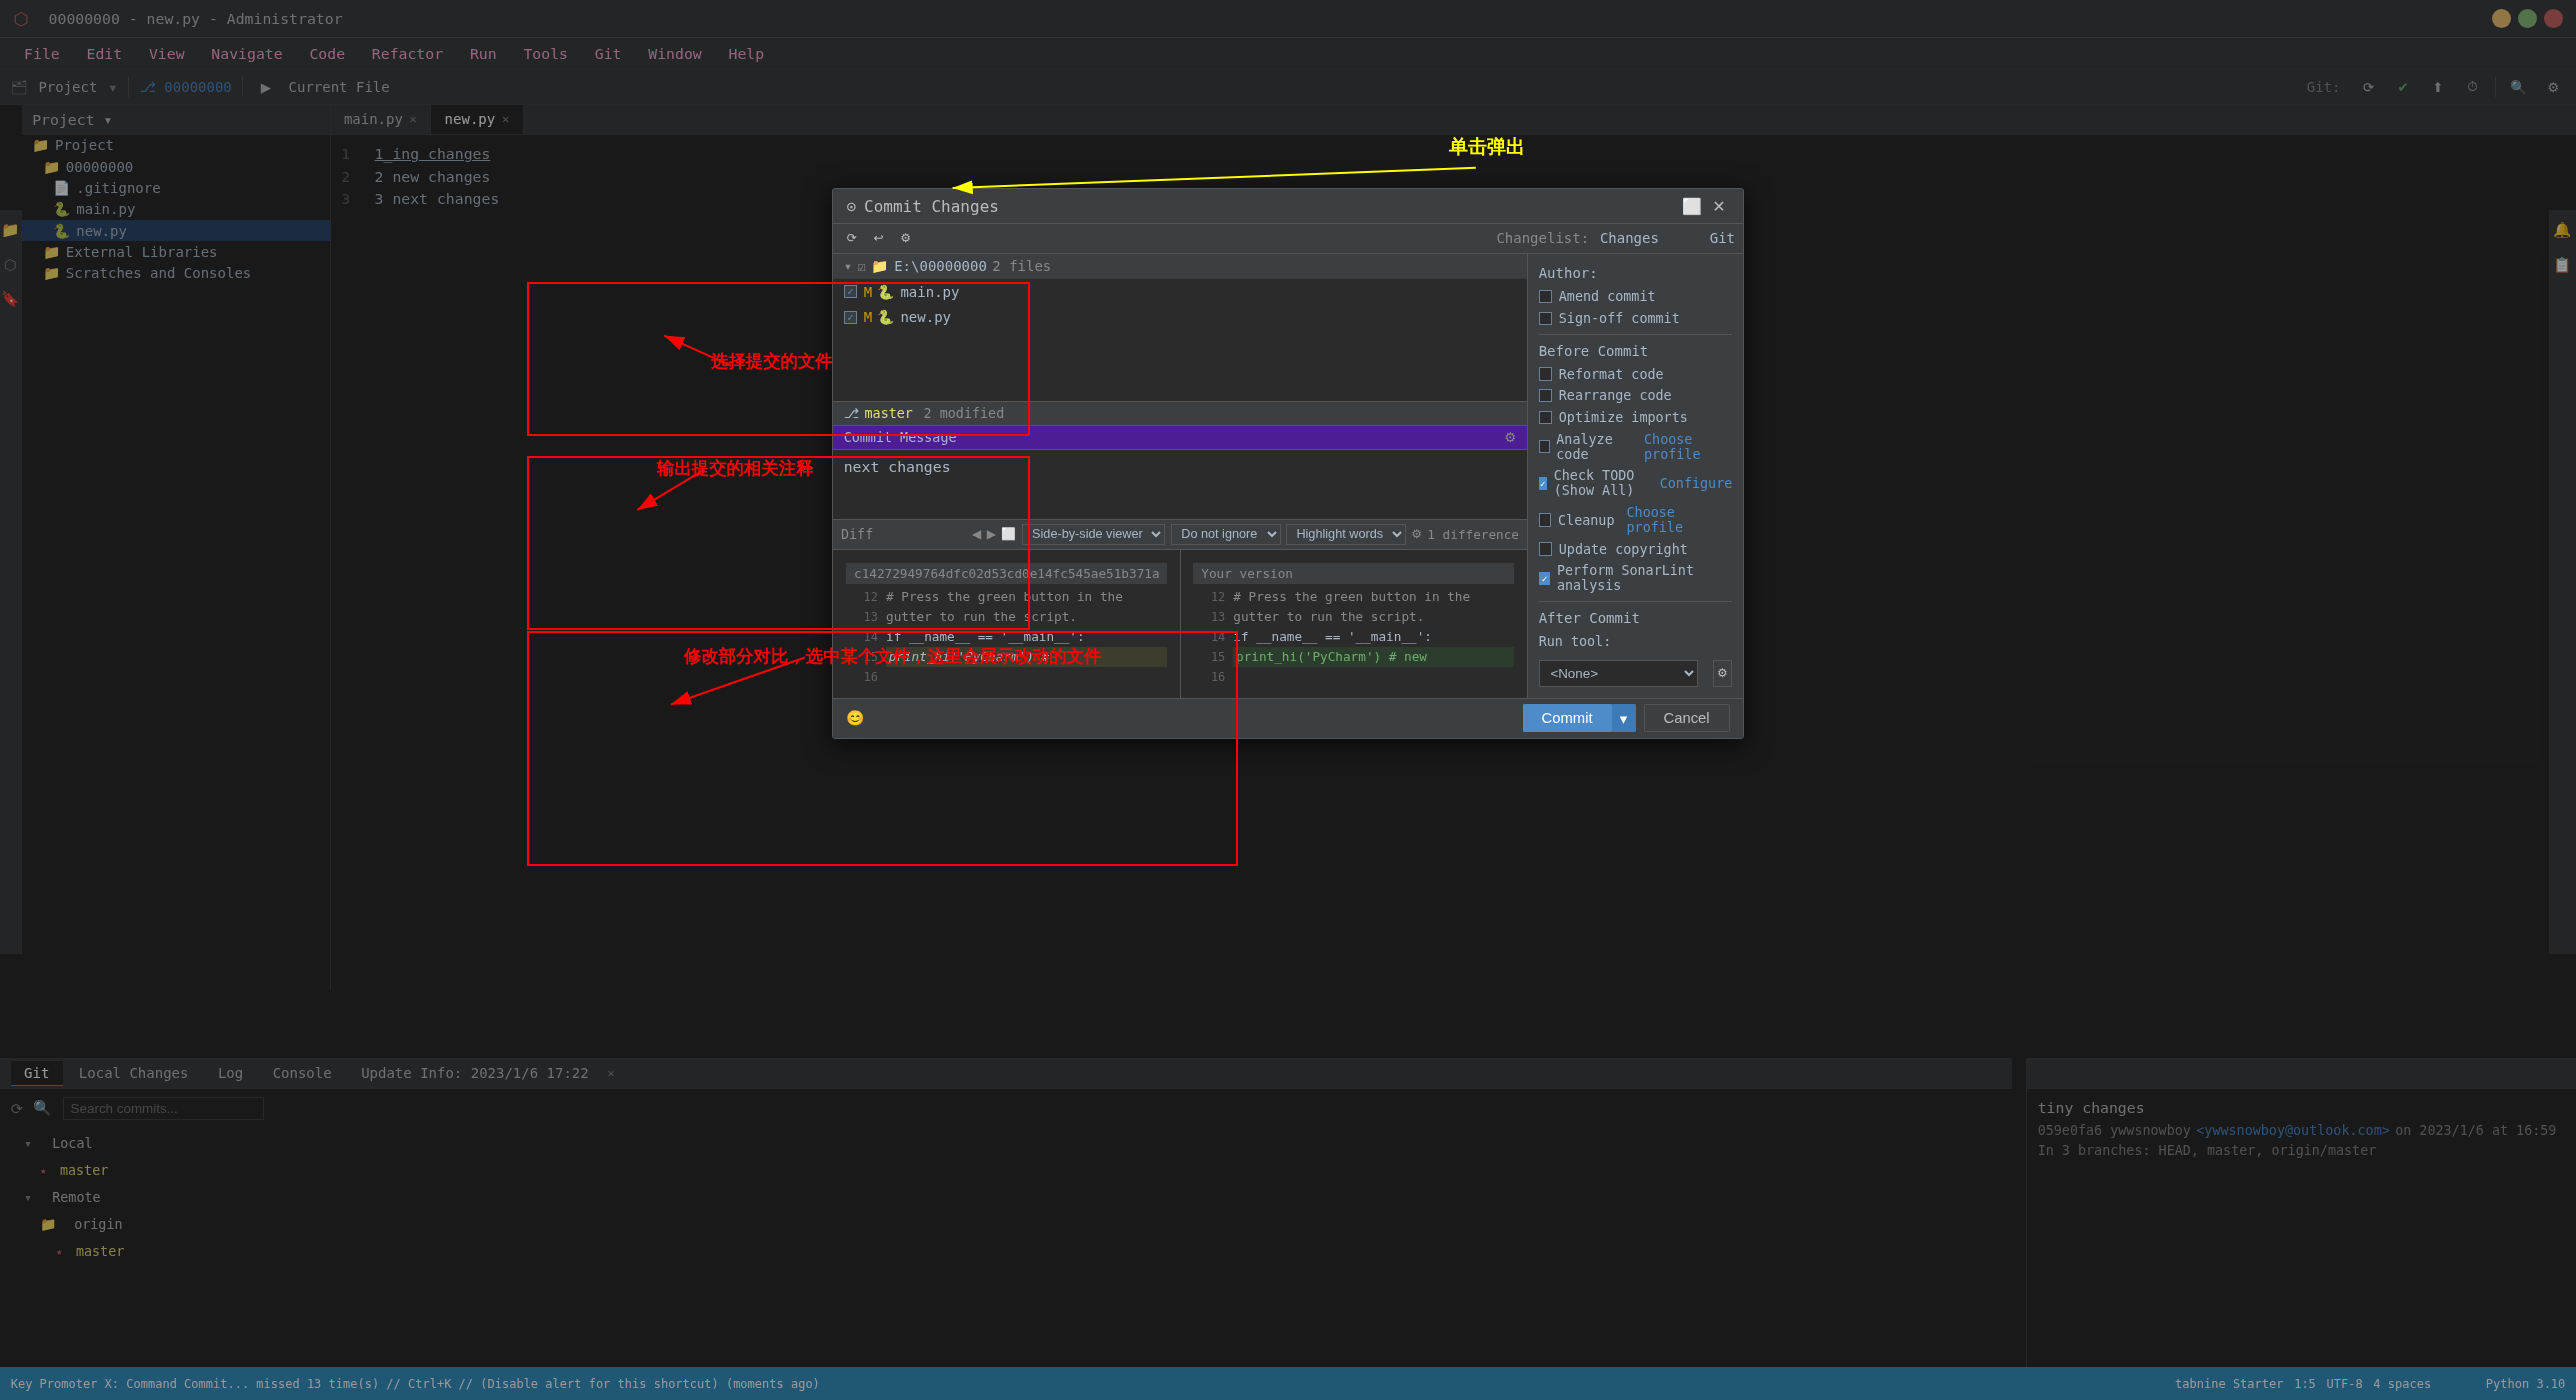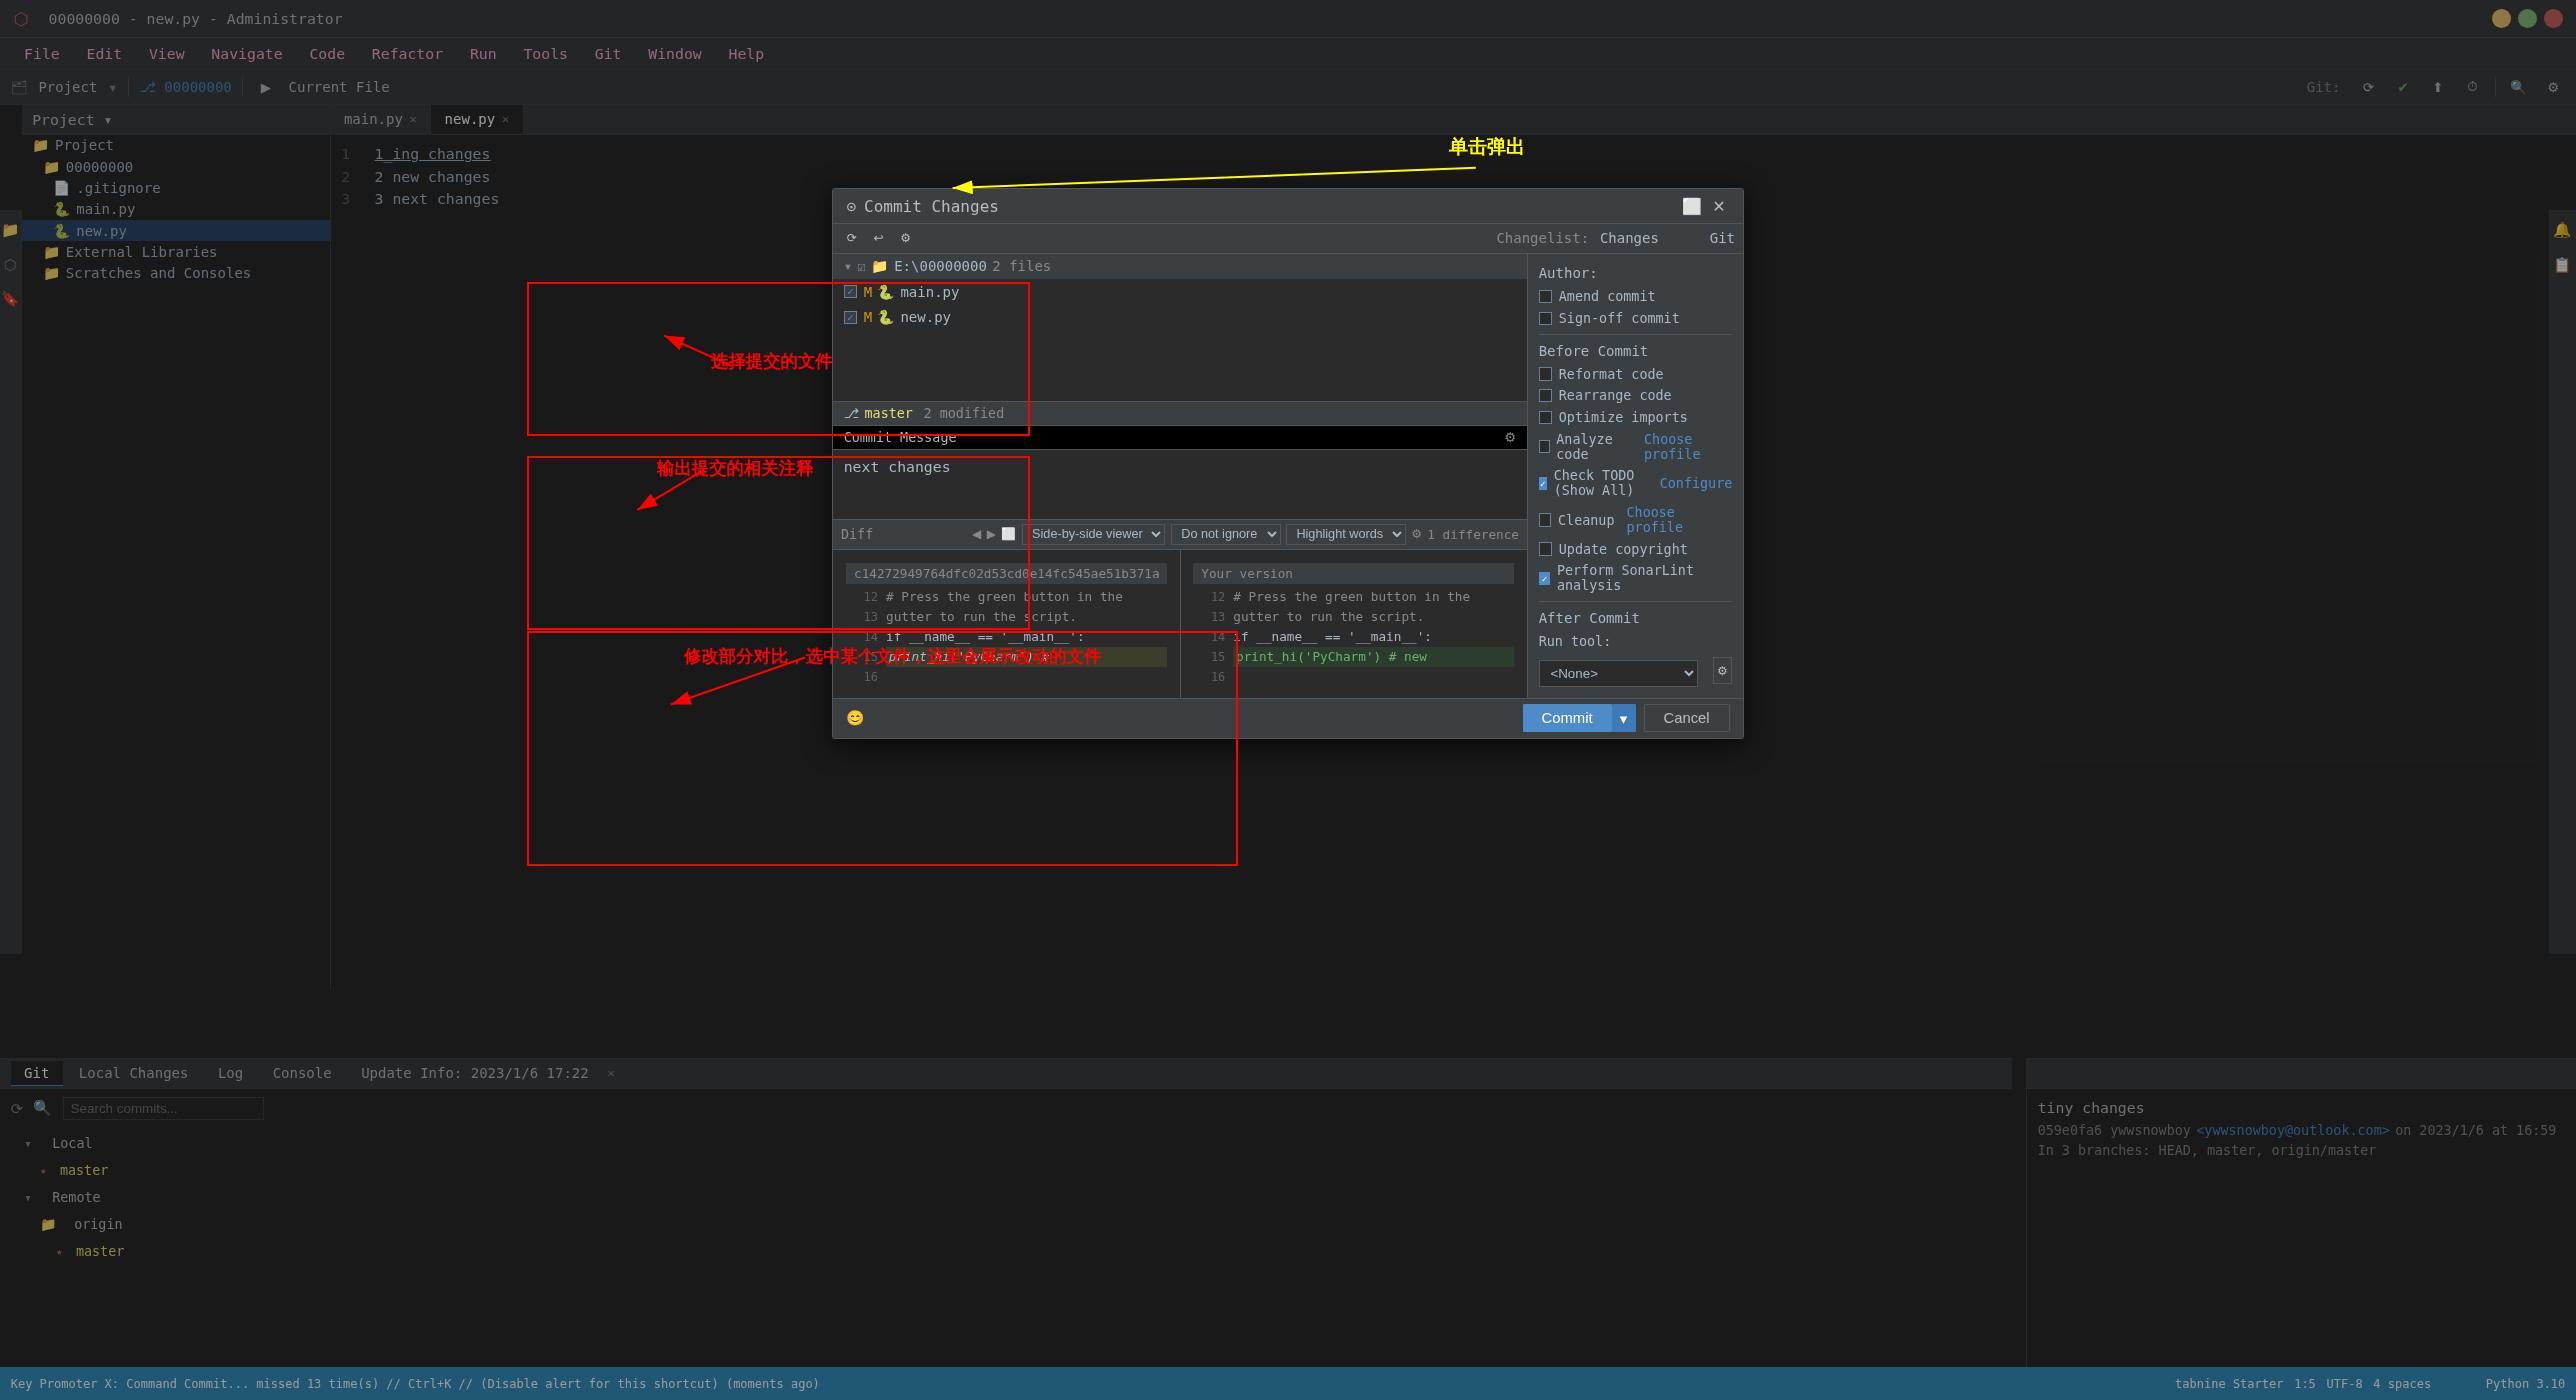--- a/index.html
+++ b/index.html
@@ -297,21 +297,21 @@
       align-items: center;
       padding: 0 10.7px;
       font-size: 13.4px;
       color: #a9b7c6;
       border-bottom: 0.7px solid #555;
     }
 
     
     .commit-msg-header {
       height: 24px;
-      background: #000000;
+      background: #4c1d95;
       display: flex;
       align-items: center;
       justify-content: space-between;
       padding: 0 10.7px;
       font-size: 13.4px;
       color: #a9b7c6;
       border-bottom: 0.7px solid #555;
     }
     .commit-msg-area {
       flex: 1;
@@ -1009,21 +1009,21 @@
           <span>Update copyright</span>
         </div>
         <div class="git-option">
           <div class="git-checkbox checked">✓</div>
           <span>Perform SonarLint analysis</span>
         </div>
 
         <div class="git-divider"></div>
         <div class="git-section-title">After Commit</div>
         <div style="font-size:13.4px;color:#a9b7c6;margin-bottom:5.4px;">Run tool:</div>
-        <div style="display:flex;align-items:center;gap:15px;">
+        <div style="display:flex;align-items:flex-end;gap:15px;">
           <select class="run-tool-select">
             <option>&lt;None&gt;</option>
           </select>
           <button style="width:24px;height:27px;background:#3c3f41;border:0.7px solid #555;color:#bbb;font-size:12px;cursor:pointer;">⚙</button>
         </div>
       </div>
     </div>
 
     <div class="dialog-footer">
       <button style="background:none;border:none;color:#888;font-size:14.8px;cursor:pointer;margin-right:auto;">😊</button>

